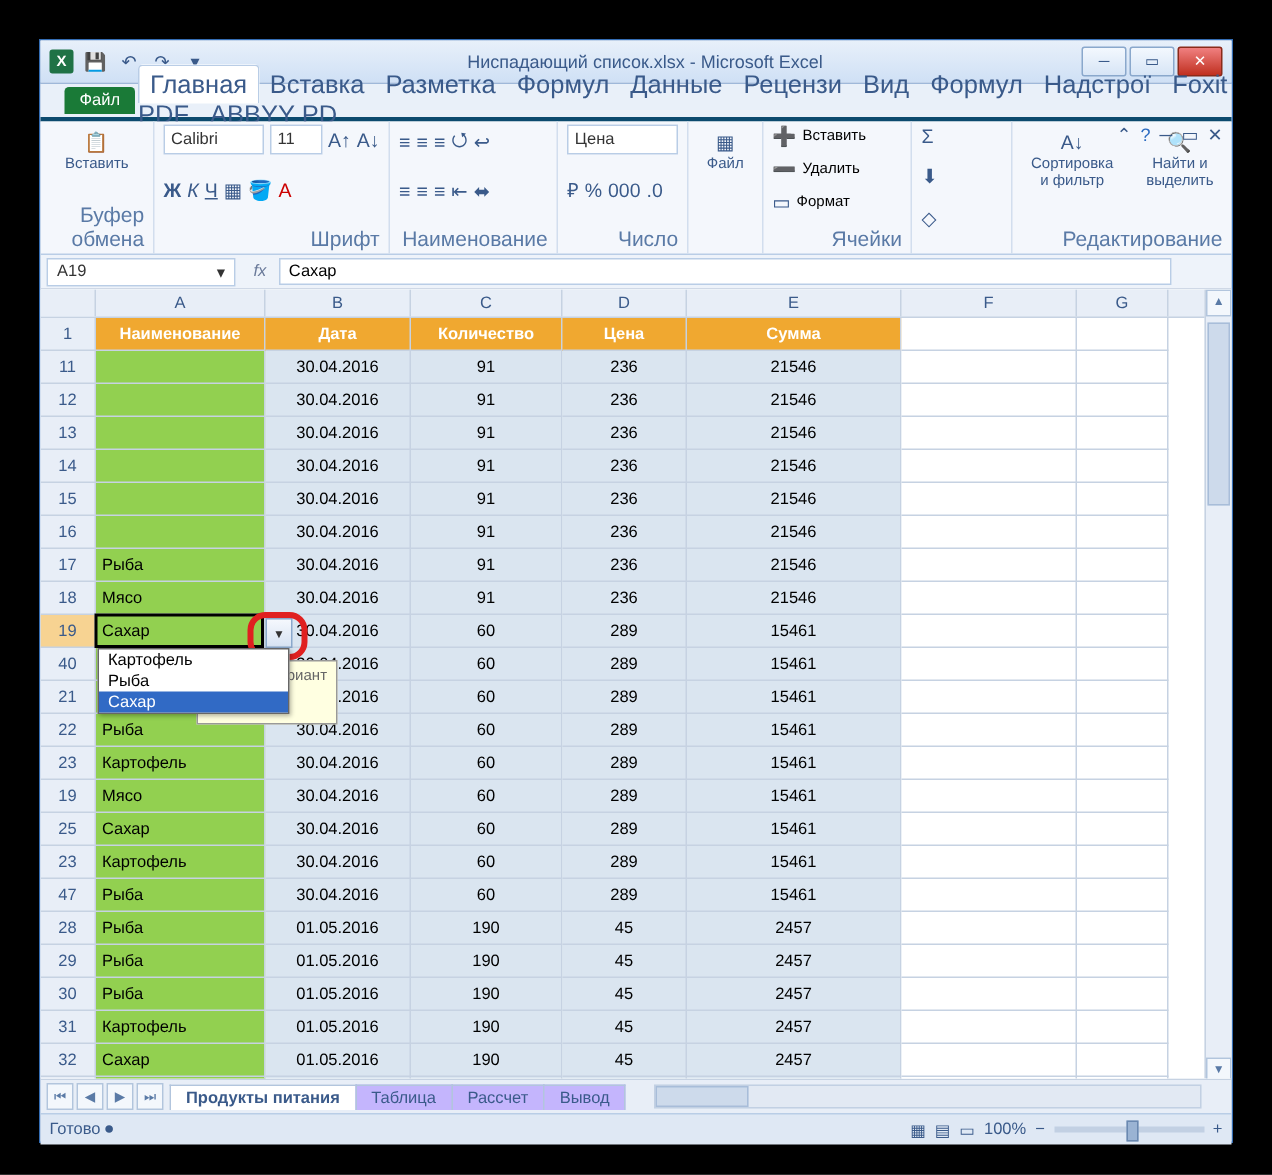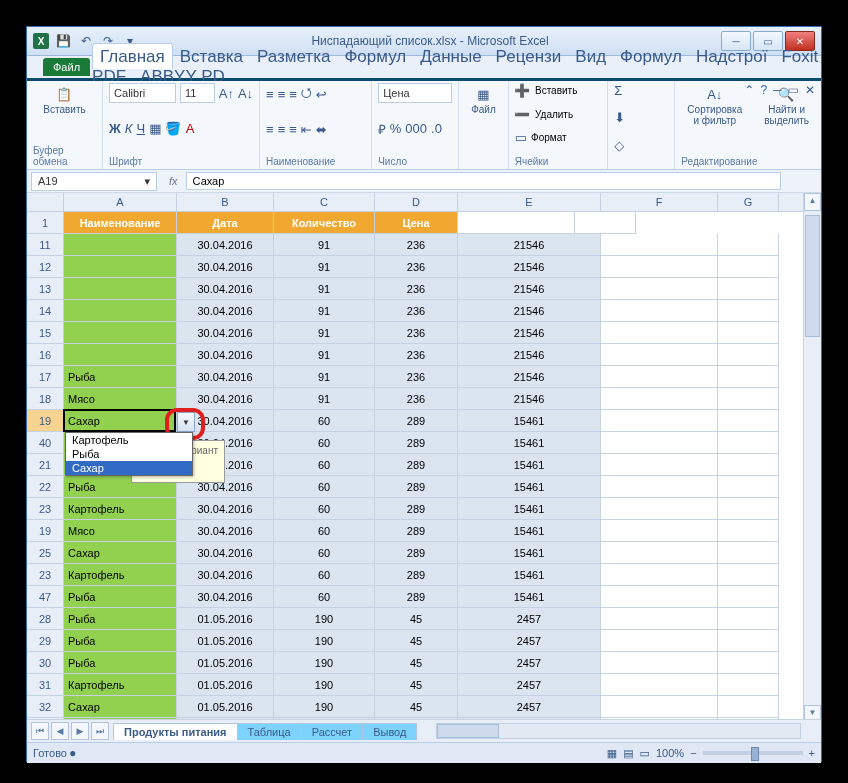--- a/index.html
+++ b/index.html
@@ -12,21 +12,21 @@
 .title-txt{flex:1;text-align:center;color:#3a5a8a;font-size:12px}
 .winbtns{display:flex;gap:2px}
 .winbtns div{width:28px;height:18px;border:1px solid #8aa8cc;background:linear-gradient(#f3f8fe,#d7e5f6);display:flex;align-items:center;justify-content:center;color:#3a5a8a;font-size:10px;border-radius:2px}
 .winbtns .close{background:linear-gradient(#f08080,#c03020);color:#fff;border-color:#8a2a1a}
 .tabs{height:22px;background:#e9f0f9;display:flex;align-items:center;padding-left:16px;border-bottom:3px solid #0c4a6e}
 .tabs .ftab{background:#1a7a37;color:#fff;padding:3px 10px;border-radius:3px 3px 0 0;font-size:11px;margin-right:2px}
 .tabs .rtab{padding:3px 7px;color:#3a5a8a;font-size:17px;cursor:default}
 .tabs .rtab.active{background:#fff;border:1px solid #b9cde6;border-bottom:none;border-radius:3px 3px 0 0}
 .ribbon{height:88px;background:#f4f7fc;border-bottom:1px solid #b9cde6;display:flex;font-size:10px;position:relative}
 .rgroup{border-right:1px solid #d2deee;padding:2px 6px;display:flex;flex-direction:column;justify-content:space-between}
-.rgroup .lbl{text-align:left;color:#5a7aa6;font-size:10px;padding-top:2px}
+.rgroup .lbl{text-align:right;color:#5a7aa6;font-size:14px;padding-top:2px}
 .rrow{display:flex;gap:4px;align-items:center}
 .rbtn{padding:2px 4px;color:#3a5a8a;display:flex;align-items:center;gap:2px}
 .big{flex-direction:column;text-align:center;padding:4px 6px}
 .combo{border:1px solid #b9cde6;background:#fff;padding:1px 4px;font-size:11px;color:#333;height:16px;display:flex;align-items:center}
 .combo.font{width:60px}
 .combo.sz{width:26px}
 .ic{font-size:13px;color:#3a5a8a}
 .help-row{position:absolute;right:6px;top:2px;display:flex;gap:6px;color:#3a5a8a;font-size:12px}
 .fbar{height:22px;border-bottom:1px solid #cfd8e6;display:flex;align-items:center;background:#eef3fa}
 .namebox{width:112px;border:1px solid #b9cde6;background:#fff;margin:0 4px;padding:2px 6px;font-size:11px;color:#333;display:flex;justify-content:space-between;align-items:center}
@@ -51,21 +51,21 @@
 .activeCell{position:absolute;border:2px solid #000;pointer-events:none;box-sizing:border-box}
 .ddbtn{position:absolute;width:16px;height:18px;background:linear-gradient(#f5f8fd,#d7e3f3);border:1px solid #8aa8cc;display:flex;align-items:center;justify-content:center;font-size:8px;color:#333}
 .ring{position:absolute;width:32px;height:24px;border:4px solid #e02020;border-radius:12px;pointer-events:none}
 .ddlist{position:absolute;background:#fff;border:1px solid #666;font-size:11px;box-shadow:1px 1px 3px rgba(0,0,0,.3);z-index:5}
 .ddlist div{padding:1px 6px;cursor:default}
 .ddlist .hi{background:#316ac5;color:#fff}
 .tip{position:absolute;background:#ffffe1;border:1px solid #999;padding:4px 6px;font-size:10px;color:#333;width:80px;z-index:4}
 .sheettabs{height:22px;background:#e8eef7;border-top:1px solid #c6d2e2;display:flex;align-items:center;font-size:11px}
 .stnav{display:flex;gap:2px;padding:0 4px}
 .stnav div{width:16px;height:16px;border:1px solid #b2c5dd;display:flex;align-items:center;justify-content:center;color:#5a7aa6;font-size:9px;background:#f3f7fc}
-.stab{padding:2px 10px;border:1px solid #b2c5dd;border-bottom:none;background:#7dd3fc;color:#3a5a8a;margin-right:-1px}
+.stab{padding:2px 10px;border:1px solid #b2c5dd;border-bottom:none;background:#c4b5fd;color:#3a5a8a;margin-right:-1px}
 .stab.active{background:#fff;font-weight:bold}
 .hscroll{flex:1;margin:0 20px;height:14px;background:#e2e9f3;border:1px solid #c2d0e3;position:relative}
 .hscroll .thumb{position:absolute;left:0;top:0;height:12px;width:60px;background:#cddaeb;border:1px solid #a8bdd9}
 .status{height:20px;background:#dfe8f4;border-top:1px solid #b9cde6;display:flex;align-items:center;justify-content:space-between;padding:0 6px;font-size:11px;color:#3a5a8a}
 .zoom{display:flex;align-items:center;gap:6px}
 .zslider{width:100px;height:4px;background:#c2d0e3;position:relative}
 .zslider .zt{position:absolute;left:48px;top:-4px;width:6px;height:12px;background:#9ab3d3;border:1px solid #6a88b0}
 .vscroll{position:absolute;right:0;top:0;width:17px;height:100%;background:#e8eef7;border-left:1px solid #c6d2e2}
 .vscroll .vbtn{height:16px;border:1px solid #b2c5dd;background:#f3f7fc;font-size:8px;text-align:center;line-height:14px;color:#5a7aa6}
 .vscroll .vtrack{height:calc(100% - 32px);position:relative}
@@ -226,20 +226,21 @@
       <div class="ch chF">F</div>
       <div class="ch chG">G</div>
     </div>
     <div class="rows" id="rows">
       <div class="row">
         <div class="rh">1</div>
         <div class="cell cA hdrcell">Наименование</div>
         <div class="cell cB hdrcell">Дата</div>
         <div class="cell cC hdrcell">Количество</div>
         <div class="cell cD hdrcell">Цена</div>
+        <div class="cell cE hdrcell">Сумма</div>
         <div class="cell cF fcell"></div>
         <div class="cell cG fcell"></div>
       </div>
     <div class="row">
             <div class="rh">11</div>
             <div class="cell cA greencell" style="text-align:left"></div>
             <div class="cell cB datacell">30.04.2016</div>
             <div class="cell cC datacell">91</div>
             <div class="cell cD datacell">236</div>
             <div class="cell cE datacell">21546</div>

